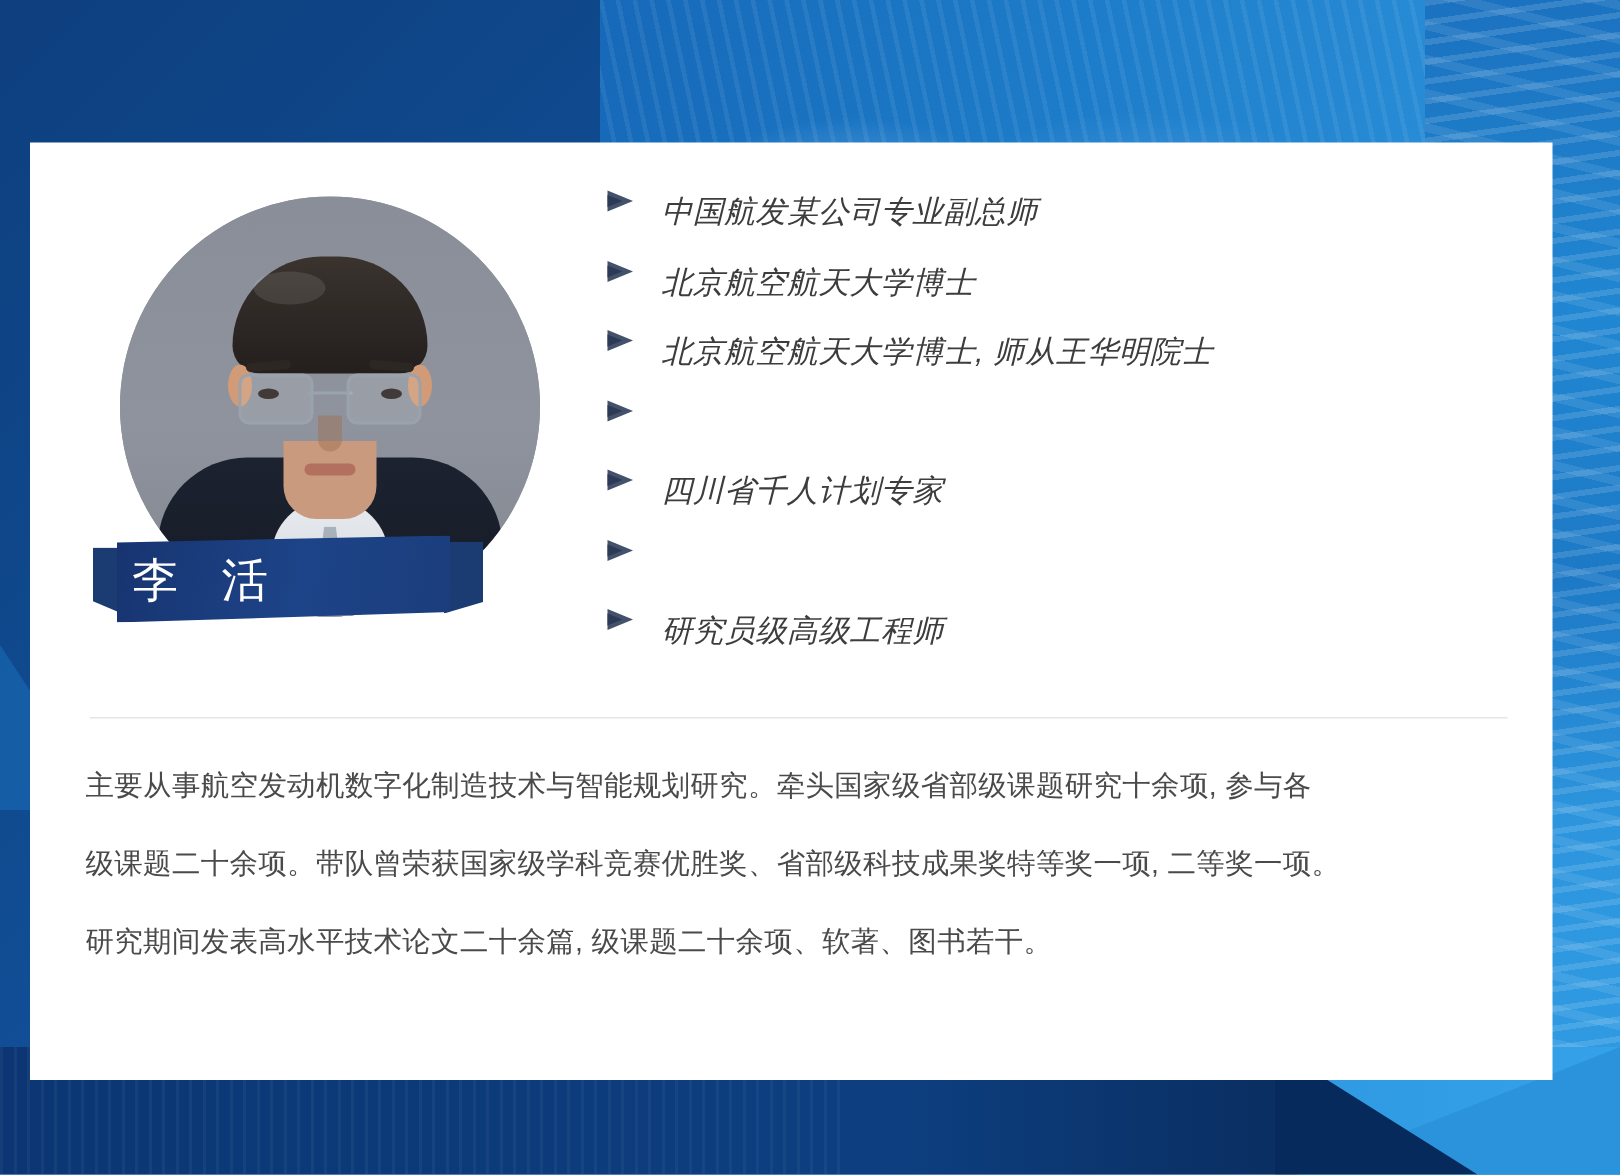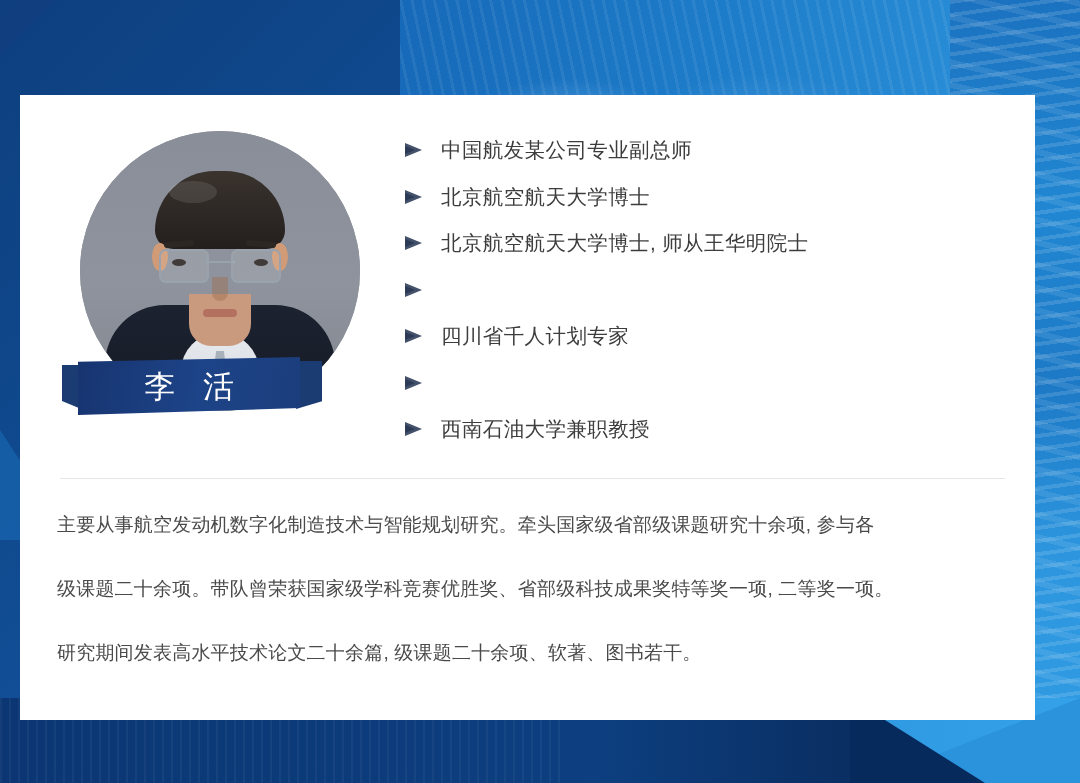--- a/index.html
+++ b/index.html
@@ -139,30 +139,30 @@
     background:#122a57;clip-path:polygon(0 0,100% 44%,100% 100%,0 100%);
   }
   .rb-tail-r{
     position:absolute;right:0;top:4px;width:26px;height:48px;
     background:#1b3b73;clip-path:polygon(0 0,100% 0,100% 84%,0 100%);
   }
   .rb-body{
     position:absolute;left:16px;top:0;width:222px;height:58px;
     background:linear-gradient(100deg,#173470 0%,#1d4488 55%,#1b3d7c 100%);
     clip-path:polygon(0 8%,100% 0,100% 88%,0 100%);
-    display:flex;align-items:center;justify-content:center;font-family:Liberation Serif, serif;
+    display:flex;align-items:center;
   }
   .rb-name{
     color:#ffffff;font-size:31px;letter-spacing:10px;font-weight:400;
     padding-left:10px;line-height:1;
   }
 
   
   .bullets{position:absolute;left:385px;top:32px;width:600px;}
-  .bullet{display:flex;align-items:center;height:46.5px;}
+  .bullet{display:flex;align-items:flex-start;height:46.5px;font-style:italic;}
   .bullet .tri{
     width:20px;height:14px;margin-right:16px;flex:0 0 auto;
     position:relative;
   }
   .bullet .tri:before{
     content:"";position:absolute;left:0;top:0;
     border-left:17px solid #44516b;border-top:7px solid transparent;border-bottom:7px solid transparent;
   }
   .bullet .tri:after{
     content:"";position:absolute;left:0;top:3px;
@@ -174,21 +174,21 @@
 
   
   .divider{position:absolute;left:40px;top:383px;width:945px;height:1px;background:#e6e6e6;}
 
   
   .para{position:absolute;left:37px;top:420px;width:955px;}
   .para p{
     margin:0 0 14px 0;font-size:19px;color:#4a4a4a;line-height:1;letter-spacing:.2px;white-space:nowrap;
   }
   .para p:last-child{margin-bottom:0;}
-  .para p+p{margin-top:45px;}
+  .para p+p{margin-top:33px;}
 </style>
 </head>
 <body>
 
 <div class="stage">
 
   <div class="bg-base"></div>
   <div class="bg-turbine"></div>
   <div class="bg-blades"></div>
   <div class="bg-left-tri-top"></div>
@@ -250,21 +250,21 @@
       </div>
       <div class="bullet">
         <span class="tri"></span>
         <span class="txt">四川省千人计划专家</span>
       </div>
       <div class="bullet">
         <span class="tri"></span>
       </div>
       <div class="bullet">
         <span class="tri"></span>
-        <span class="txt">西南石油大学兼职教授</span>
+        <span class="txt">研究员级高级工程师</span>
       </div>
     </div>
 
     <div class="divider"></div>
 
     <div class="para">
       <p>主要从事航空发动机数字化制造技术与智能规划研究。牵头国家级省部级课题研究十余项, 参与各</p>
       <p>级课题二十余项。带队曾荣获国家级学科竞赛优胜奖、省部级科技成果奖特等奖一项, 二等奖一项。</p>
       <p>研究期间发表高水平技术论文二十余篇, 级课题二十余项、软著、图书若干。</p>
     </div>

